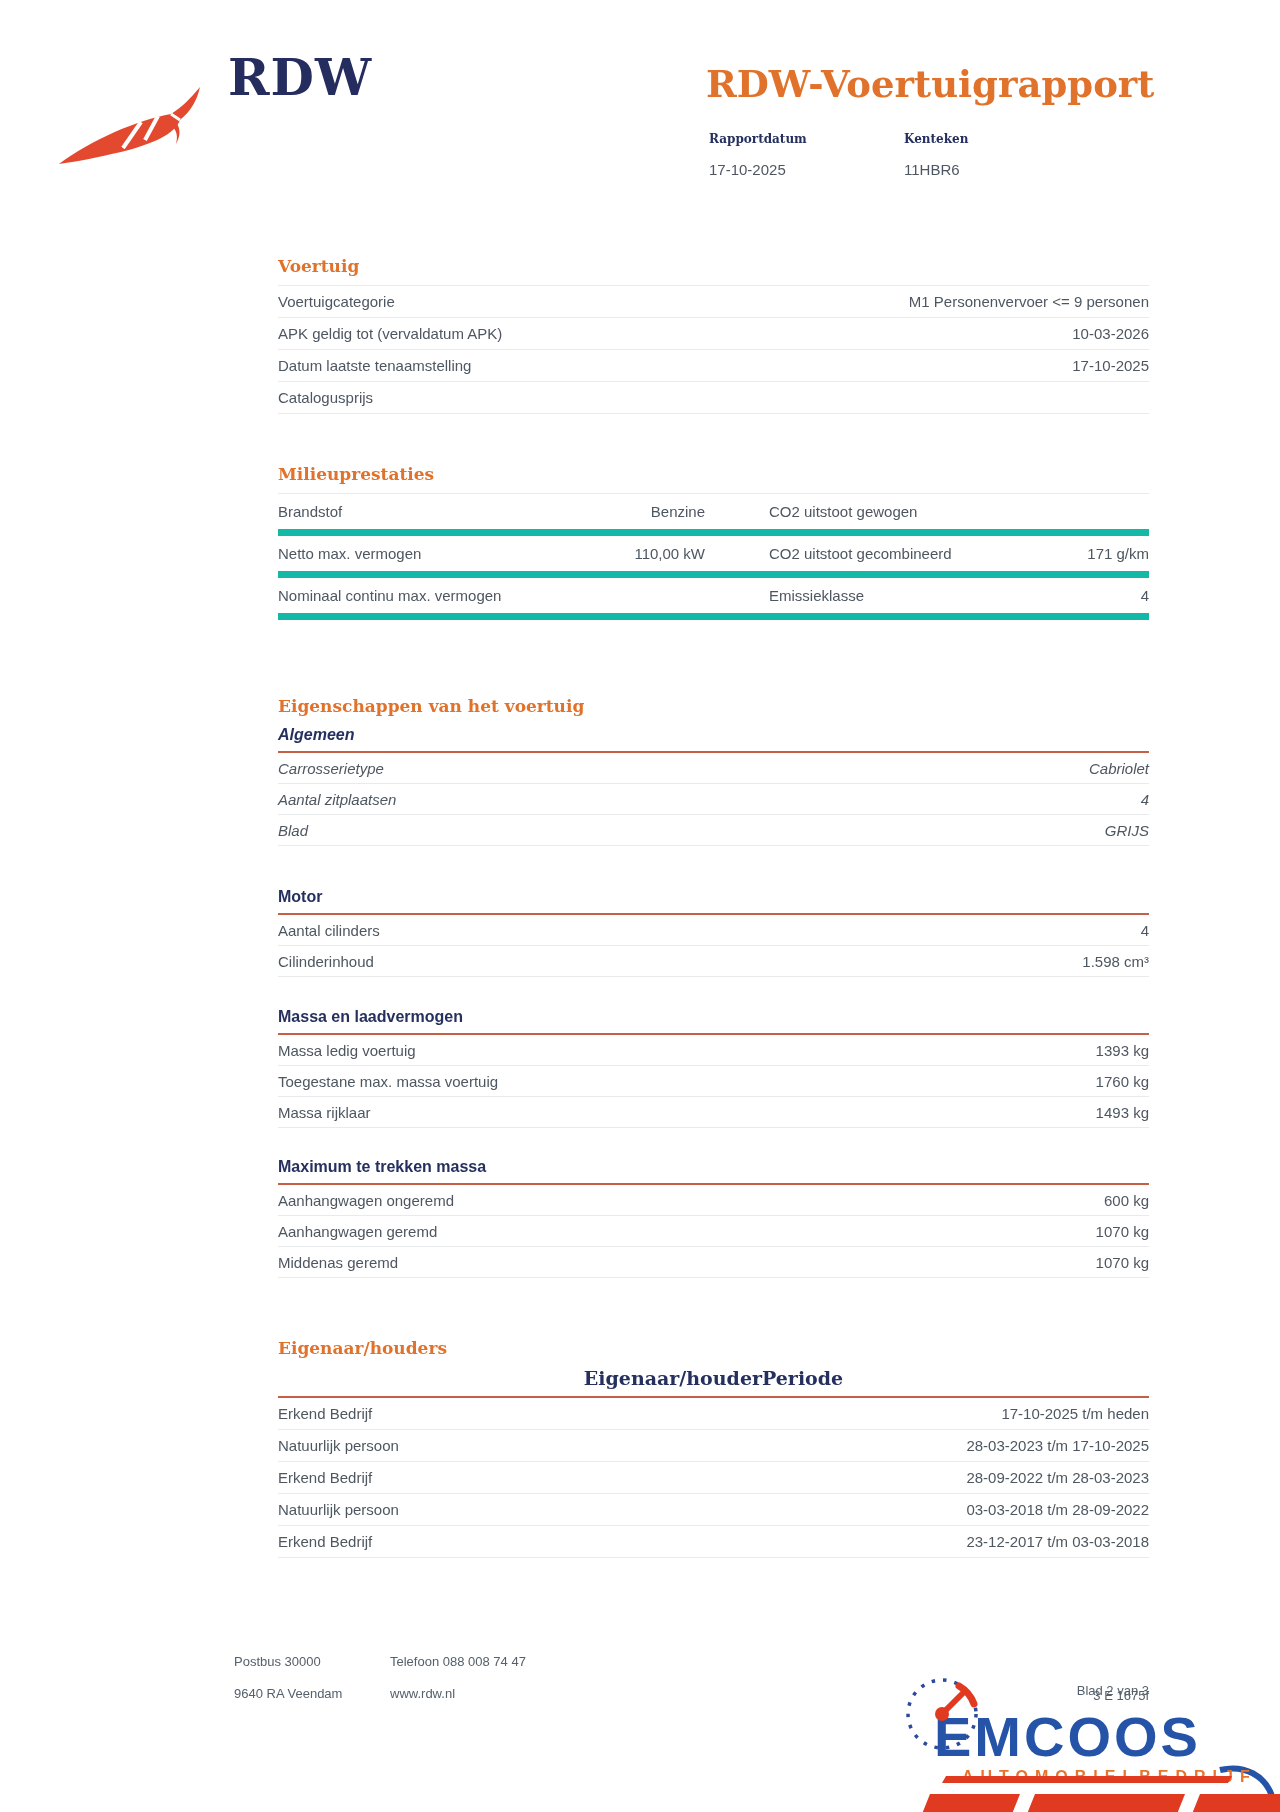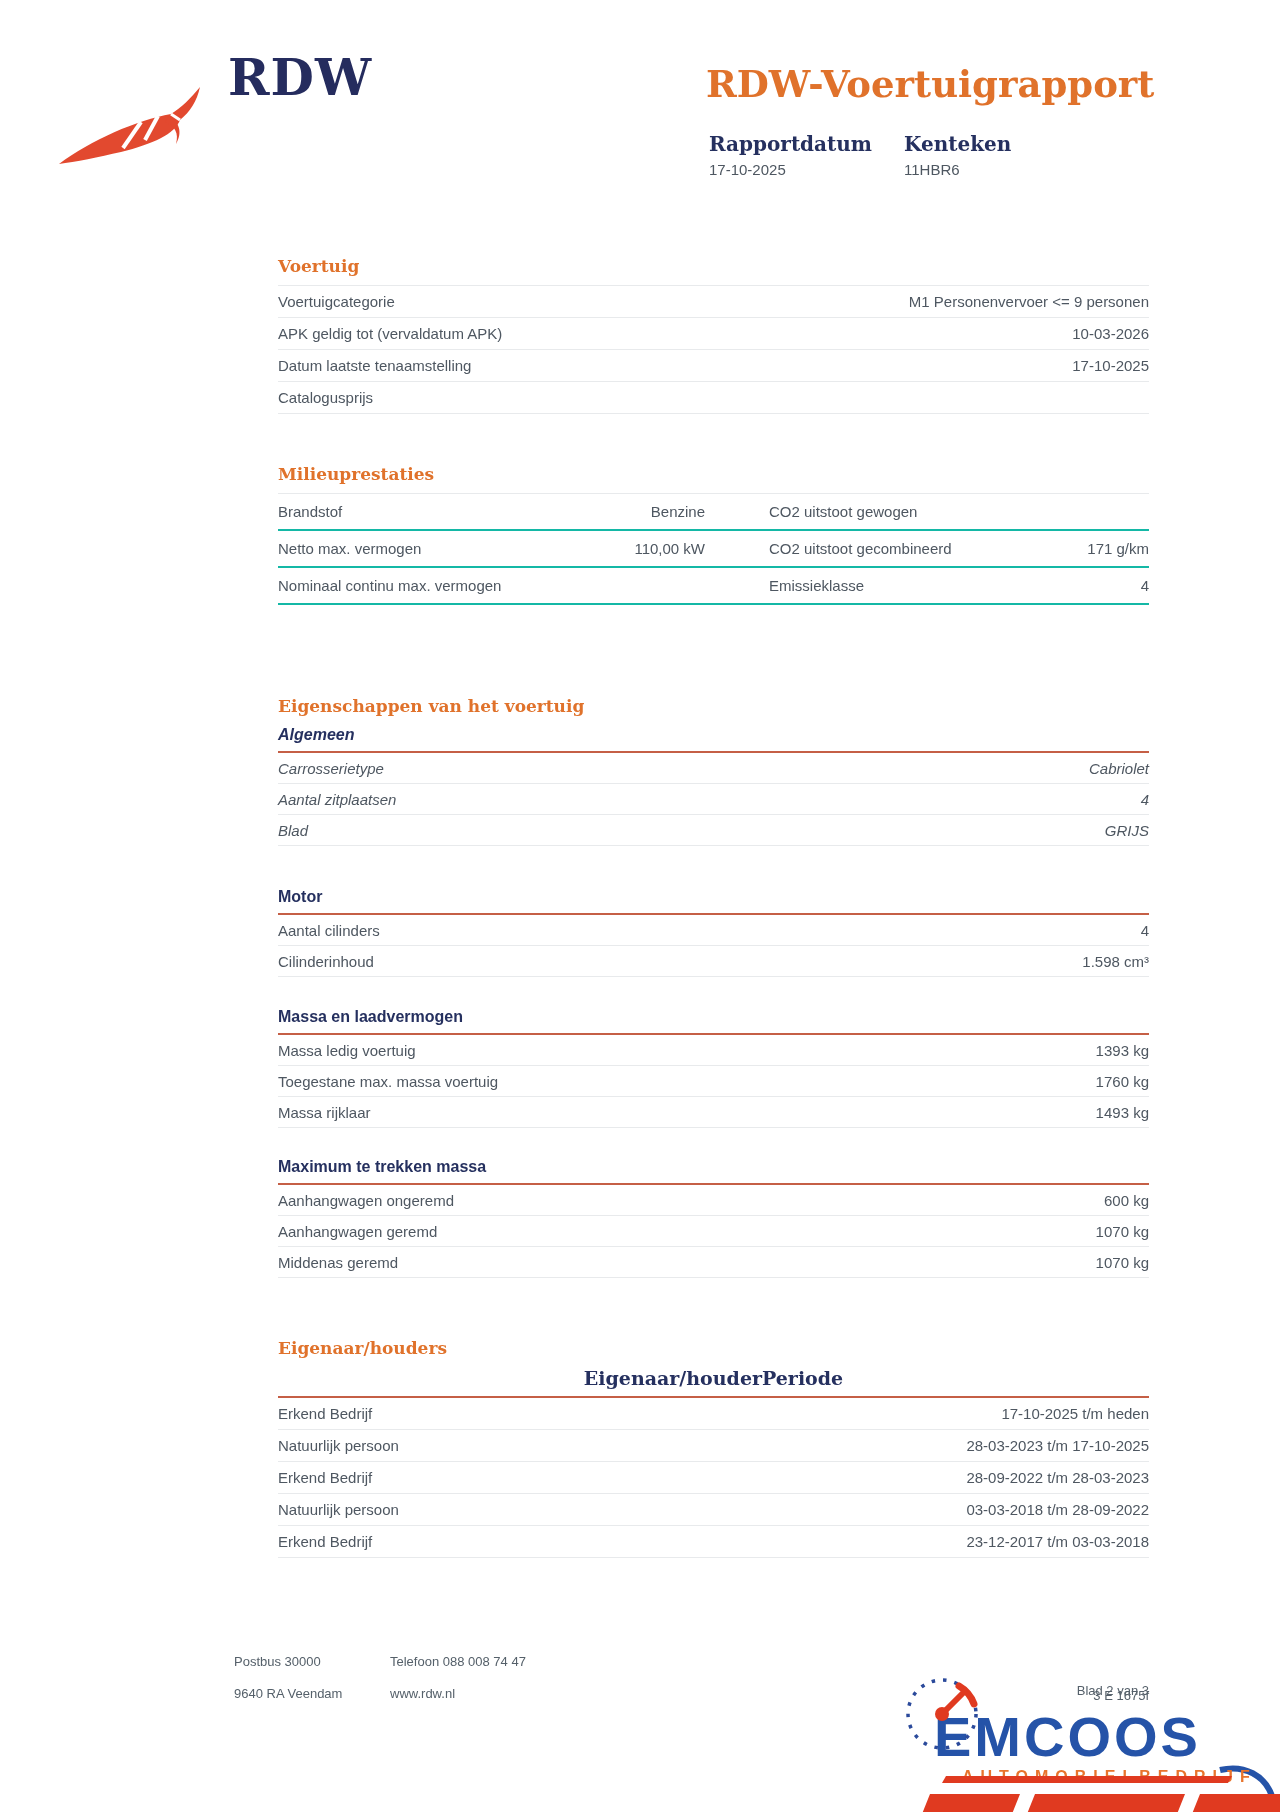--- a/index.html
+++ b/index.html
@@ -8,41 +8,41 @@
     overflow:hidden;
     font-family:"Liberation Sans","DejaVu Sans",sans-serif;
     color:#4e5761;
   }
   .slab{font-family:"DejaVu Serif","Liberation Serif",serif;font-weight:bold;}
 
   
   #logo-swoosh{position:absolute;left:56px;top:84px;width:152px;height:84px;}
   #logo-text{position:absolute;left:228px;top:48px;font-size:50px;color:#252c5e;letter-spacing:1px;}
   #report-title{position:absolute;left:706px;top:62px;font-size:37px;color:#e0722b;white-space:nowrap;}
-  .meta-label{position:absolute;top:132px;font-size:20px;color:#25305f;}
+  .meta-label{position:absolute;top:132px;font-size:12px;color:#25305f;}
   .meta-value{position:absolute;top:161px;font-size:15px;color:#4e5761;}
   #report-date-label{left:709px;} #report-date-value{left:709px;}
   #license-label{left:904px;}    #license-value{left:904px;}
 
   
   .doc{position:absolute;left:234px;top:0;width:915px;height:1812px;}
   .section{position:absolute;left:0;right:0;margin-left:44px;}
   .section-title{font-family:"DejaVu Serif","Liberation Serif",serif;font-weight:bold;
     font-size:17px;color:#e0722b;margin-bottom:9px;}
   .sub-heading{font-weight:bold;font-size:16px;color:#25305f;
     padding-bottom:7px;border-bottom:2px solid #c55f46;}
   .trow{display:flex;justify-content:space-between;align-items:center;
     height:31px;border-bottom:1px solid #e8eaec;font-size:15px;}
   .data-table .trow:first-child{border-top:1px solid #e8eaec;}
   .sub-table .trow{height:30px;gap:12px;}
   .tvalue{text-align:right;}
 
   
   .mrow{display:grid;grid-template-columns:300px 127px 64px 1fr auto;
-    align-items:center;height:35px;border-bottom:2px solid #14b8a6;font-size:15px;}
+    align-items:center;height:35px;border-bottom:7px solid #14b8a6;font-size:15px;}
   .mrow:first-child{border-top:1px solid #e8eaec;}
   .m-v1{text-align:right;} .m-l2{padding-left:0;} .m-v2{text-align:right;}
 
   #sec-voertuig{top:256px;}
   #sec-milieu{top:464px;}
   #sec-eigenschappen-title{top:696px;}
   #sub-algemeen{top:726px;font-style:italic;}
   #sub-motor{top:888px;}
   #sub-massa{top:1008px;}
   #sub-trekken{top:1158px;}

